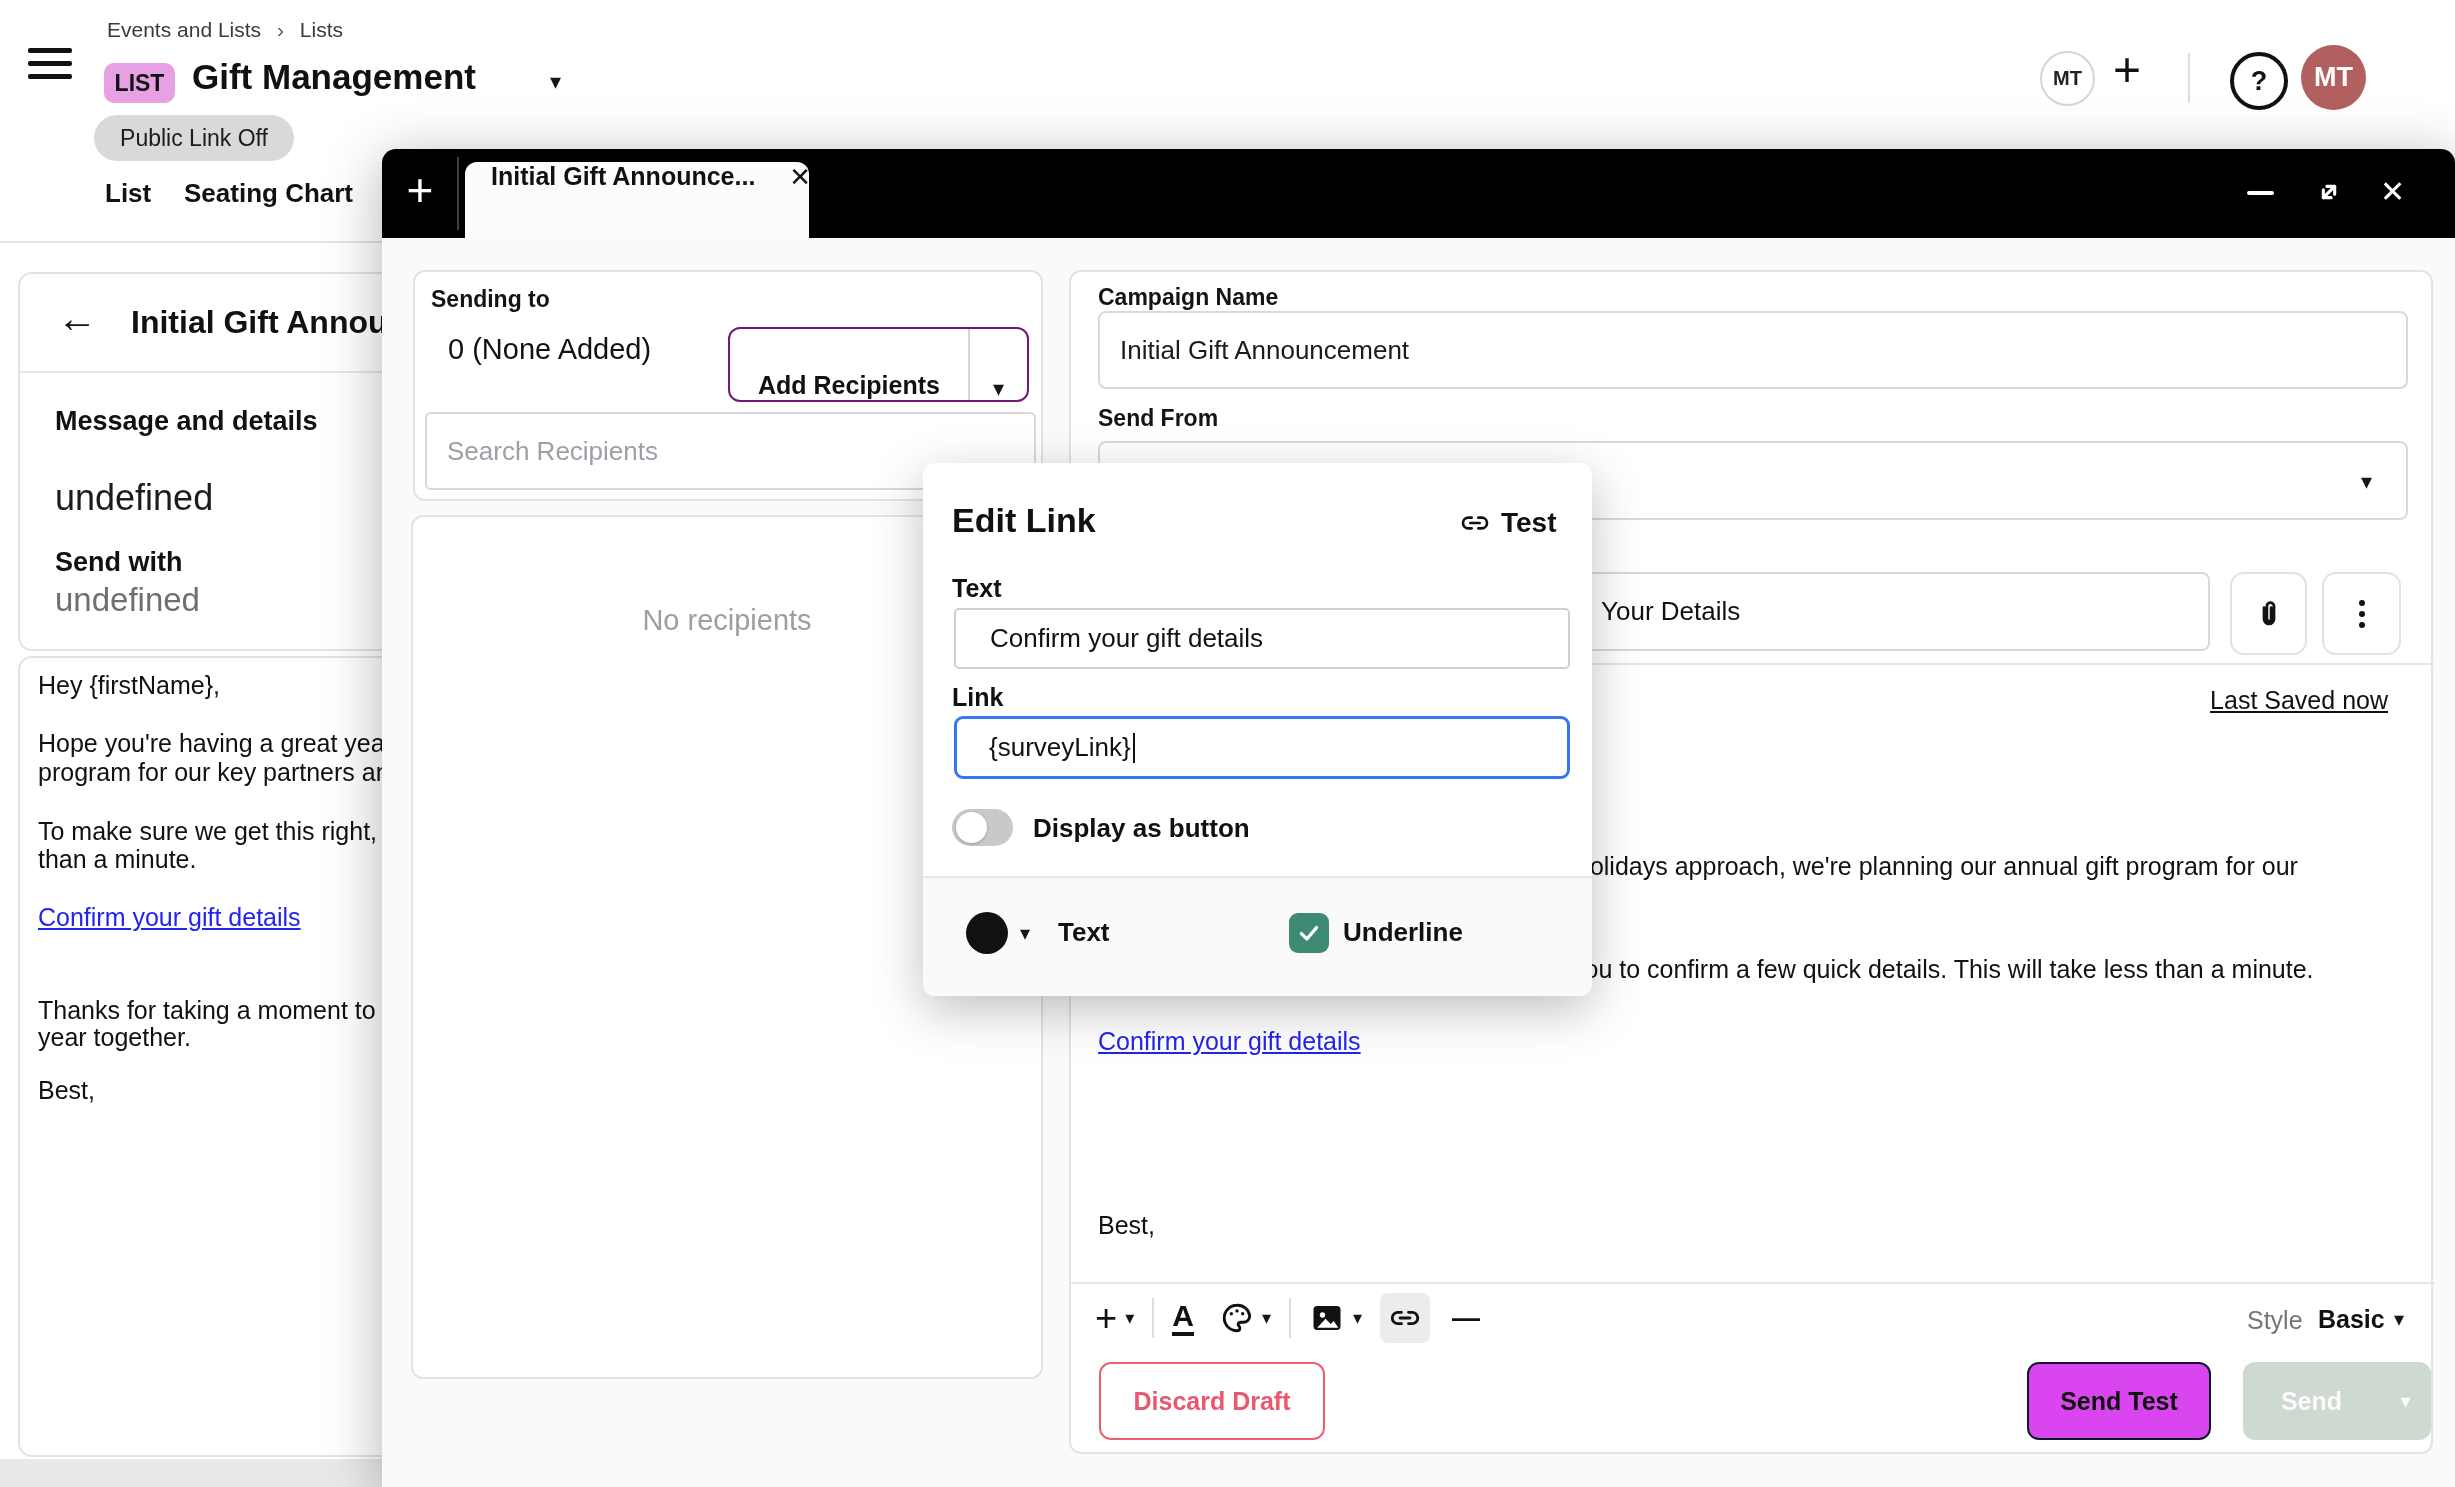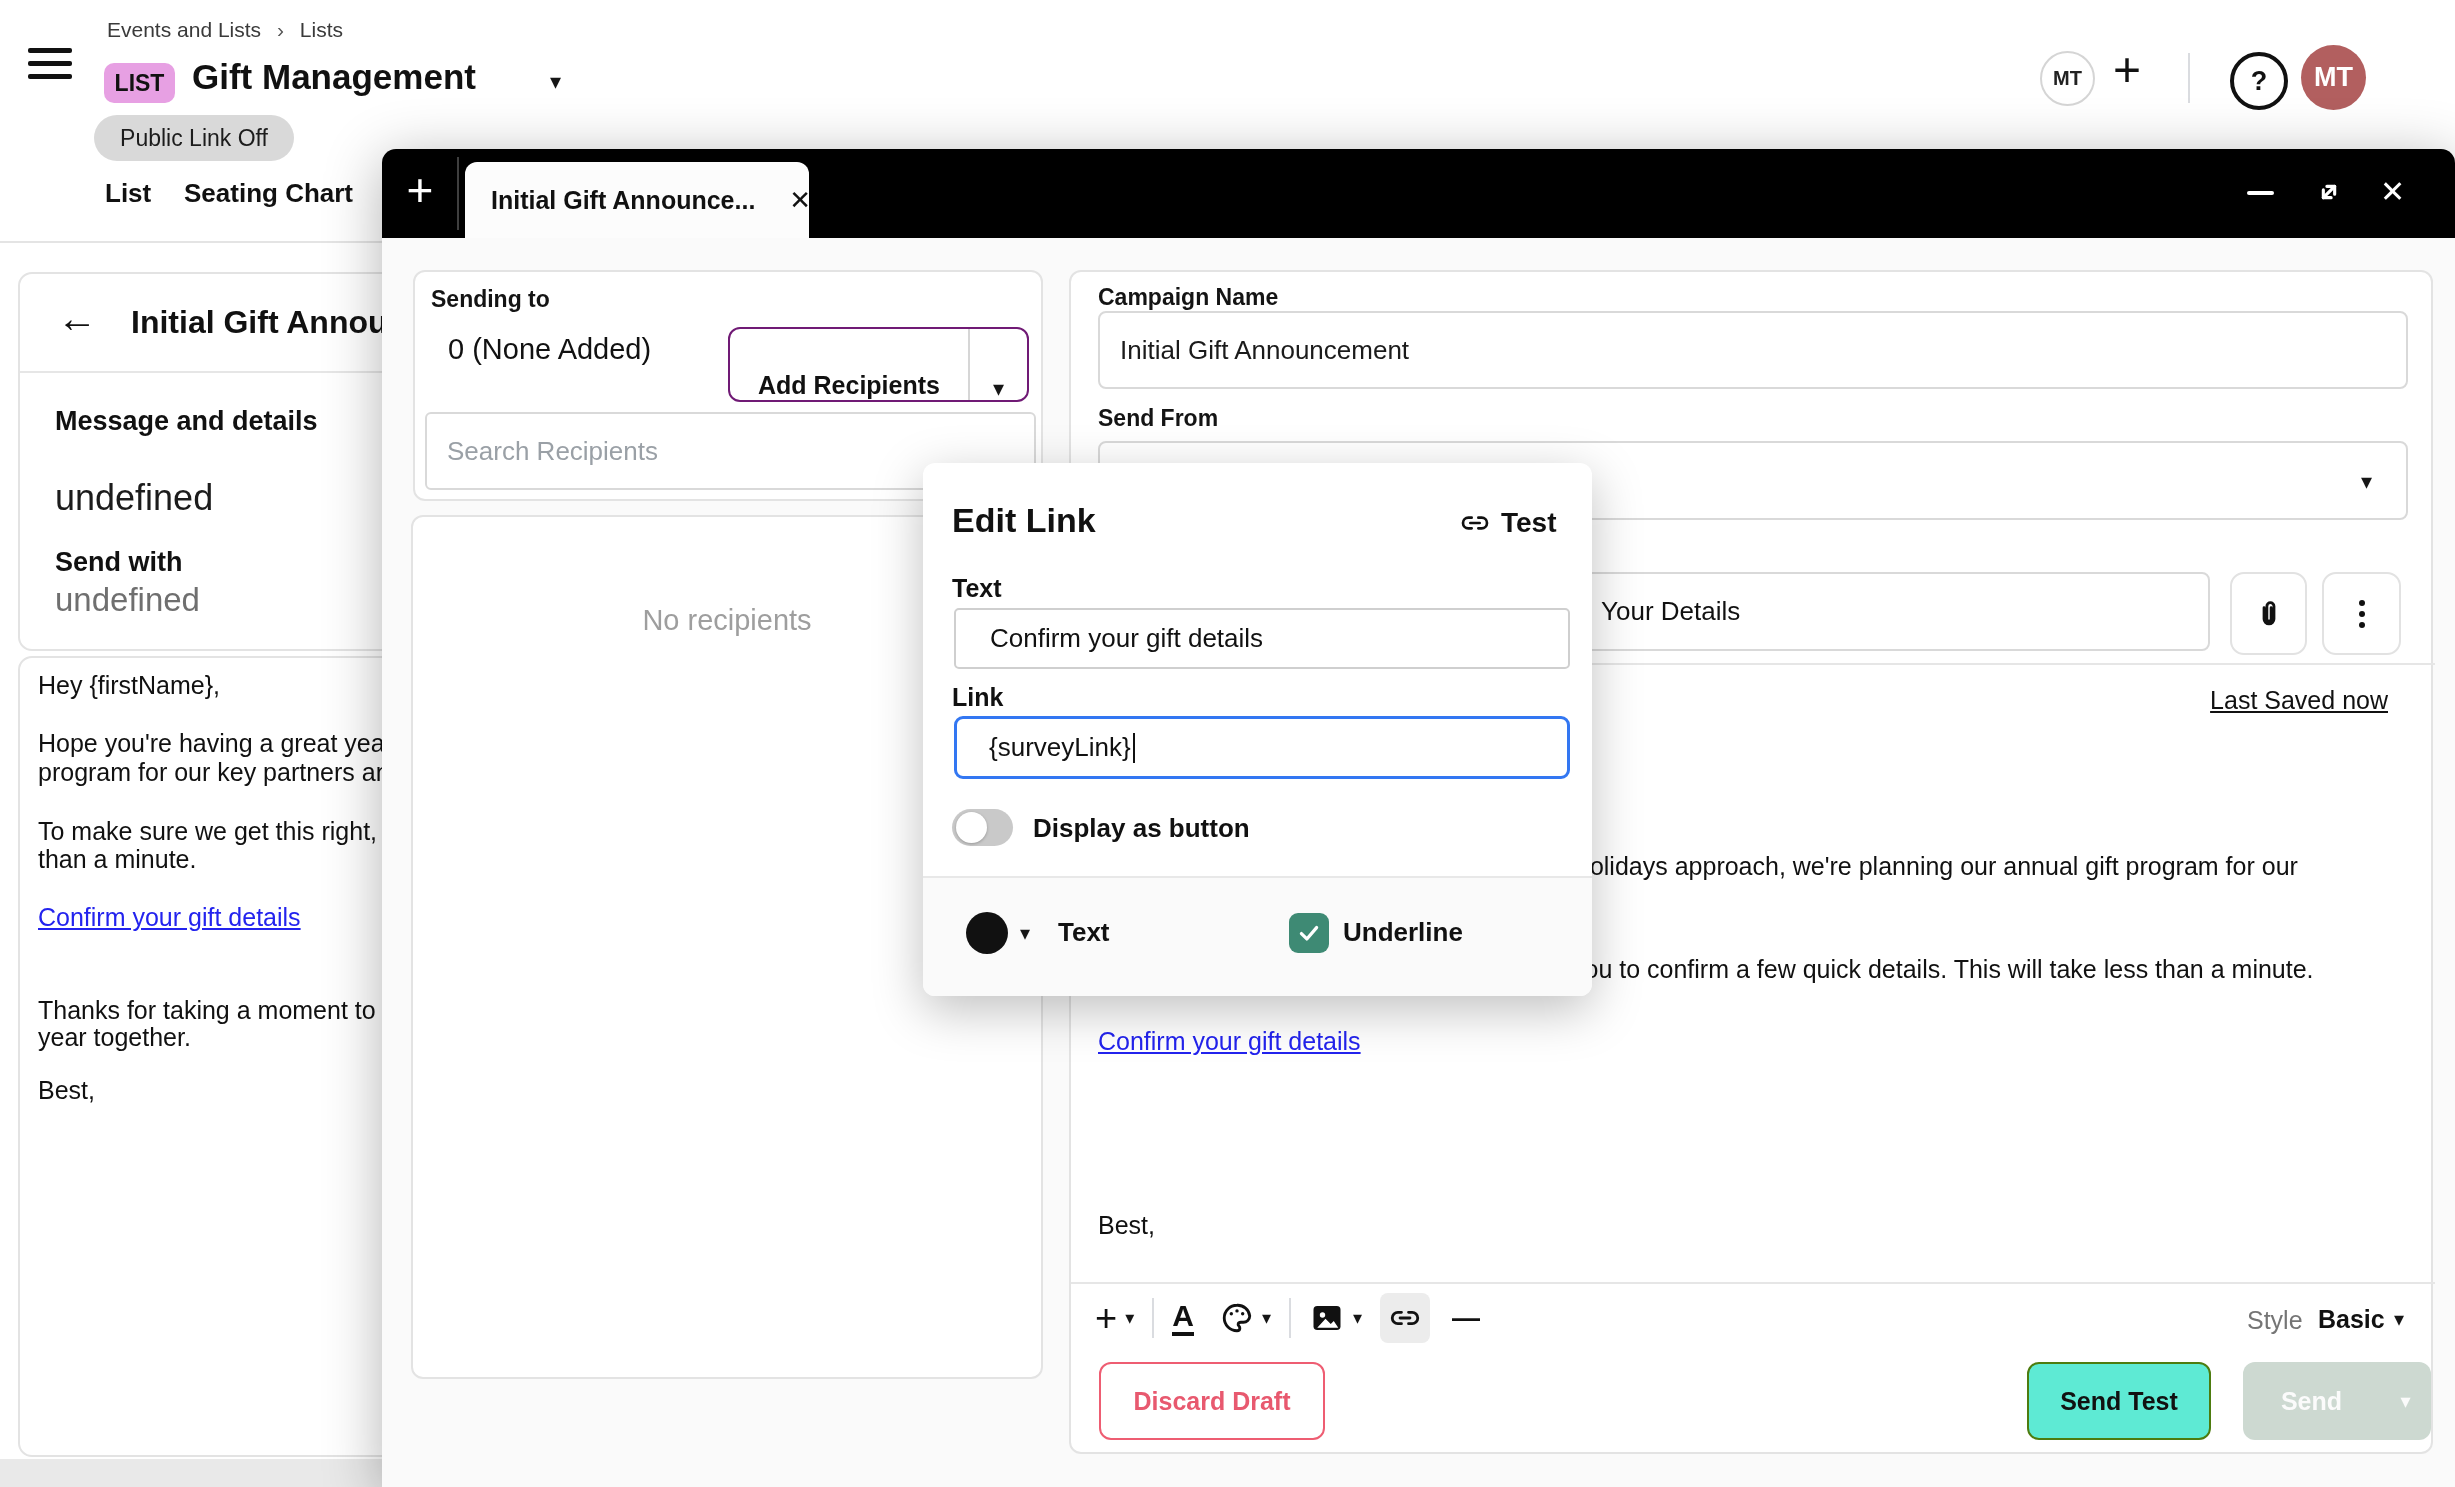--- a/index.html
+++ b/index.html
@@ -15,21 +15,21 @@
   .input-like{background:#fff;border:2px solid #d9d9d9;border-radius:10px;box-sizing:border-box;display:flex;align-items:center;font-size:26px;color:#1b1b1b;}
   input.real{background:#fff;border:2px solid #d9d9d9;border-radius:10px;box-sizing:border-box;font-size:26px;color:#1b1b1b;
              font-family:"Liberation Sans","DejaVu Sans",sans-serif;padding:0 20px;outline:none;}
   input.real::placeholder{color:#9aa0a6;}
   .label-sm{font-size:23px;font-weight:700;color:#141414;}
   .caret{font-size:22px;color:#161616;line-height:1;}
   .divider-v{background:#dadce0;width:2px;}
   .link-blue{color:#2323ee;text-decoration:underline;}
   .modal{background:#fafafa;border-radius:14px 14px 0 0;box-shadow:0 10px 59px rgba(0,0,0,.30);}
   .modal-header{background:#000;border-radius:14px 14px 0 0;}
-  .mtab{background:#fcfcfc;border-radius:12px 12px 0 0;display:flex;align-items:center;}
+  .mtab{background:#fcfcfc;border-radius:12px 12px 0 0;display:flex;align-items:flex-start;}
   .iconbtn{background:#fff;border:2px solid #e2e2e2;border-radius:14px;display:flex;align-items:center;justify-content:center;}
   .popup{background:#fff;border-radius:12px;box-shadow:0 14px 50px rgba(0,0,0,.25);}
   .toggle{width:61px;height:37px;border-radius:20px;background:#c9c9c9;position:relative;}
   .toggle .knob{position:absolute;left:4px;top:3px;width:31px;height:31px;border-radius:50%;background:#fff;box-shadow:0 1px 3px rgba(0,0,0,.25);}
   .checkbox{width:40px;height:40px;border-radius:9px;background:#3e8a74;display:flex;align-items:center;justify-content:center;}
   .btn{display:flex;align-items:center;justify-content:center;border-radius:12px;font-weight:700;font-size:25px;box-sizing:border-box;}
   .caret-bar{display:inline-block;width:2px;height:30px;background:#111;margin-left:2px;vertical-align:middle;}
   .dot{background:#111;border-radius:50%;}
   svg{display:block;}
 </style>
@@ -192,21 +192,21 @@
             </svg>
           </span>
         </span>
         <span style="margin-left:22px;font-size:28px;font-weight:700;line-height:1;">—</span>
       </div>
       <div class="abs nowrap" style="left:1176px;top:1034px;font-size:25px;color:#757575;">Style</div>
       <div class="abs nowrap" style="left:1247px;top:1033px;font-size:25px;font-weight:700;">Basic</div>
       <div class="abs caret" style="left:1323px;top:1037px;font-size:20px;">▾</div>
 
       <div class="btn abs" style="left:28px;top:1090px;width:226px;height:78px;border:2px solid #ee5d72;color:#e8596f;background:#fff;">Discard Draft</div>
-      <div class="btn abs" style="left:956px;top:1090px;width:184px;height:78px;border:2px solid #4d7c0f;color:#111;background:#5eead4;">Send Test</div>
+      <div class="btn abs" style="left:956px;top:1090px;width:184px;height:78px;border:2px solid #0f172a;color:#111;background:#d946ef;">Send Test</div>
       <div class="abs" style="left:1157px;top:1090px;width:188px;height:78px;background:#cdd9d1;border-radius:12px;display:flex;align-items:center;margin-left:15px;">
         <div style="flex:1;text-align:center;font-size:25px;font-weight:700;color:#fbfbfb;">Send</div>
         <div class="caret" style="width:51px;text-align:center;color:#fbfbfb;font-size:20px;">▾</div>
       </div>
     </div>
   </div>
 
   <div class="popup abs" style="left:923px;top:463px;width:669px;height:533px;z-index:50;">
     <div class="abs nowrap" style="left:29px;top:38px;font-size:34px;font-weight:700;">Edit Link</div>
     <div class="abs" style="left:536px;top:44px;">

